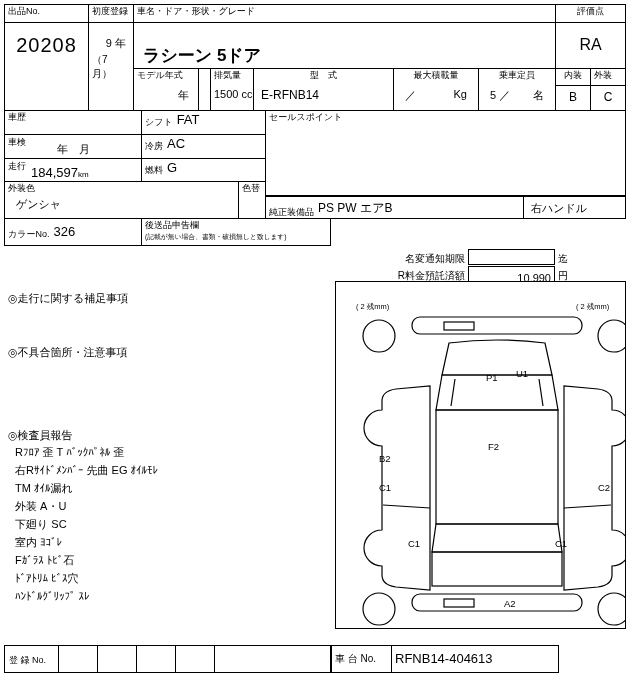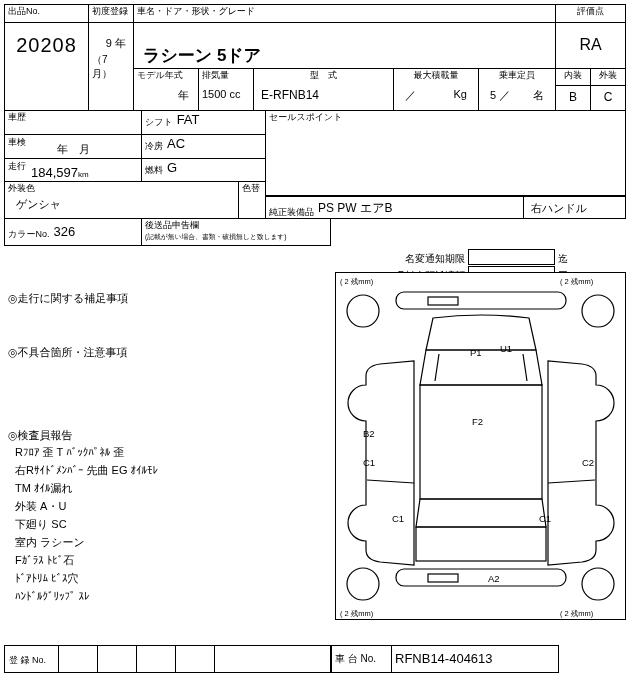--- a/index.html
+++ b/index.html
@@ -46,21 +46,21 @@
     <span class="lblc">評価点</span>
   </div>
   <div class="cell" style="left:555px;top:22px;width:71px;height:47px;text-align:center">
     <div style="font-size:16px;margin-top:12px">RA</div>
   </div>
 
   <div class="cell" style="left:133px;top:68px;width:66px;height:43px">
     <span class="lbl">モデル年式</span>
     <div class="t11" style="text-align:right;margin-top:8px;padding-right:6px">年</div>
   </div>
-  <div class="cell" style="left:198px;top:68px;width:56px;height:43px">
+  <div class="cell" style="left:210px;top:68px;width:56px;height:43px">
     <span class="lbl">排気量</span>
     <div class="t11" style="text-align:left;margin-top:8px">1500 cc</div>
   </div>
   <div class="cell" style="left:253px;top:68px;width:141px;height:43px">
     <span class="lblc">型　式</span>
     <div class="t12" style="margin:8px 0 0 4px">E-RFNB14</div>
   </div>
   <div class="cell" style="left:393px;top:68px;width:86px;height:43px">
     <span class="lblc">最大積載量</span>
     <div class="t11" style="margin-top:8px;display:flex;justify-content:space-between;padding:0 8px">
@@ -72,21 +72,21 @@
     <span class="lblc">乗車定員</span>
     <div class="t11" style="margin-top:8px;display:flex;justify-content:space-between;padding:0 8px">
       <span>5 ／</span>
       <span>名</span>
     </div>
   </div>
   <div class="cell" style="left:555px;top:68px;width:36px;height:18px;text-align:center">
     <span class="lbl" style="text-align:center">内装</span>
   </div>
   <div class="cell" style="left:590px;top:68px;width:36px;height:18px;text-align:center">
-    <span class="lbl" style="text-align:center">外装</span>
+    <span class="lbl" style="text-align:left">外装</span>
   </div>
   <div class="cell t12" style="left:555px;top:85px;width:36px;height:26px;text-align:center;padding-top:4px">B</div>
   <div class="cell t12" style="left:590px;top:85px;width:36px;height:26px;text-align:center;padding-top:4px">C</div>
 
   <div class="cell" style="left:4px;top:110px;width:138px;height:25px">
     <span class="lbl">車歴</span>
   </div>
   <div class="cell" style="left:141px;top:110px;width:125px;height:25px">
     <div class="inline-val">
         <span class="lbl" style="margin-top:3px">シフト</span>
@@ -165,27 +165,27 @@
   <div class="abs" style="left:8px;top:345px;font-size:11px">◎不具合箇所・注意事項</div>
   <div class="abs" style="left:8px;top:291px;font-size:11px">◎走行に関する補足事項</div>
   <div class="abs" style="left:8px;top:428px;font-size:11px">◎検査員報告</div>
 
   <div class="abs" style="left:15px;top:443px;font-size:11px;line-height:18px">
     <div>Rﾌﾛｱ 歪 T ﾊﾞｯｸﾊﾟﾈﾙ 歪</div>
     <div>右Rｻｲﾄﾞﾒﾝﾊﾞｰ 先曲 EG ｵｲﾙﾓﾚ</div>
     <div>TM ｵｲﾙ漏れ</div>
     <div>外装 A・U</div>
     <div>下廻り SC</div>
-    <div>室内 ラシーン</div>
+    <div>室内 ﾖｺﾞﾚ</div>
     <div>Fｶﾞﾗｽ ﾄﾋﾞ石</div>
     <div>ﾄﾞｱﾄﾘﾑ ﾋﾞｽ穴</div>
     <div>ﾊﾝﾄﾞﾙｸﾞﾘｯﾌﾟ ｽﾚ</div>
   </div>
 
-  <div class="cell" style="left:335px;top:272px;width:291px;height:348px;padding:0">
+  <div class="cell" style="left:335px;top:281px;width:291px;height:348px;padding:16px">
     <svg width="289" height="346" viewBox="0 0 289 346">
       <g fill="none" stroke="#000" stroke-width="1.2">
         <circle cx="27" cy="38" r="16"></circle>
         <circle cx="262" cy="38" r="16"></circle>
         <circle cx="27" cy="311" r="16"></circle>
         <circle cx="262" cy="311" r="16"></circle>
         <rect x="60" y="19" width="170" height="17" rx="8"></rect>
         <rect x="92" y="24" width="30" height="8"></rect>
         <path d="M97,45 Q145,39 193,45 L200,77 L90,77 Z"></path>
         <path d="M90,77 L200,77 L206,112 L84,112 Z"></path>

